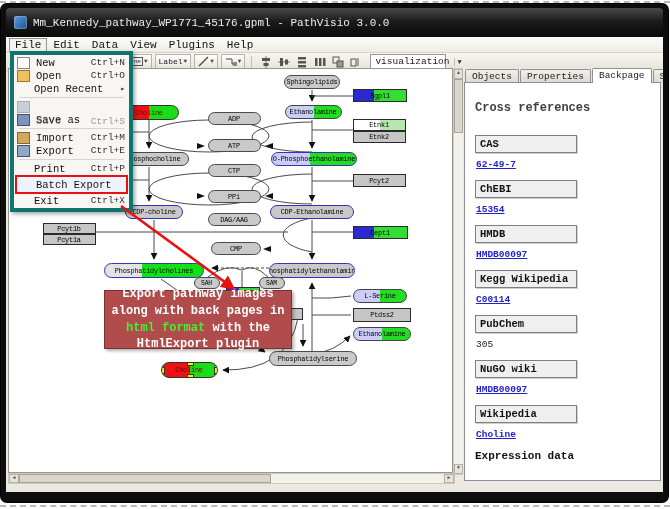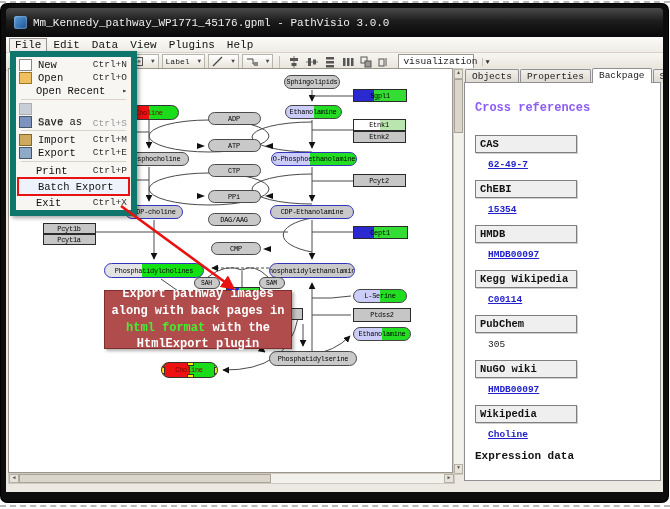--- a/index.html
+++ b/index.html
@@ -16,45 +16,45 @@
   .menubar{position:absolute;left:0;top:0;right:0;height:15px;background:linear-gradient(#fcfbf9,#efece5);
     border-bottom:1px solid #d7d2c8;display:flex;align-items:center;font-size:11px;padding-left:3px;}
   .mb-item{padding:0 6px;color:#111;cursor:default;}
   .mb-item.open{border:1px solid #98958e;background:#f4f2ee;padding:0 5px;}
   
   .toolbar{position:absolute;left:0;top:16px;right:0;height:17px;background:linear-gradient(#f8f6f2,#e7e3da);
     border-bottom:1px solid #cfcabf;display:flex;align-items:center;font-size:10px;gap:3px;padding:0 4px;color:#222;}
   .tb-sep{width:1px;height:12px;background:#c2bdb2;margin:0 3px;}
   .combo{display:flex;align-items:center;background:#fff;border:1px solid #9a968d;height:13px;font-size:9.5px;padding:0 2px 0 4px;}
   .combo .arrow{font-size:7px;color:#333;margin-left:4px;border-left:1px solid #c5c0b6;padding-left:3px;}
-  .tb-btn{display:flex;align-items:center;gap:7px;border:1px solid #b9b4a9;background:linear-gradient(#fff,#e8e4db);height:13px;padding:0 3px;font-size:8px;}
+  .tb-btn{display:flex;align-items:center;gap:0;border:1px solid #b9b4a9;background:linear-gradient(#fff,#e8e4db);height:13px;padding:0 3px;font-size:8px;}
   .tb-ico{display:flex;align-items:center;justify-content:center;width:15px;height:14px;}
   .dd{font-size:6px;color:#444;margin-left:1px;}
   
   .canvas{position:absolute;left:2px;top:31px;width:443px;height:403px;background:#fff;border:1px solid #9a968d;overflow:hidden;}
   .vscroll{position:absolute;left:447px;top:31px;width:9px;height:405px;background:#f3f1ec;border:1px solid #cfcabf;}
   .hscroll{position:absolute;left:2px;top:436px;width:445px;height:9px;background:#f3f1ec;border:1px solid #cfcabf;}
   .sb-btn{position:absolute;background:#e7e3da;border:1px solid #b5b0a5;color:#555;font-size:5px;line-height:7px;text-align:center;}
   .sb-thumb{position:absolute;background:#dbd6cc;border:1px solid #a8a398;}
   .panel{position:absolute;left:457px;top:31px;right:1px;height:414px;background:#ece9e2;}
   .tabs{position:absolute;left:2px;top:0;right:0;height:15px;display:flex;align-items:flex-end;gap:1px;font-size:9.5px;}
   .tab{border:1px solid #8f9096;border-bottom:none;background:linear-gradient(#f2f0eb,#ddd9d0);padding:1px 6px;border-radius:2px 2px 0 0;color:#222;}
   .tab.active{background:#fff;height:12px;position:relative;z-index:2;}
   .panel-body{position:absolute;left:1px;top:14px;right:1px;bottom:1px;background:#fff;border:1px solid #8f9096;overflow:hidden;padding:6px 10px;}
-  .bp-heading{color:#8b5cf6;font-weight:bold;font-size:12px;margin:12px 0 20px 0;}
+  .bp-heading{color:#404040;font-weight:bold;font-size:12px;margin:12px 0 20px 0;}
   .bp-section{margin-bottom:9px;}
   .bp-db{width:92px;border:1px solid #7f7f7f;background:#efefef;font-weight:bold;font-size:10.5px;padding:2px 4px;color:#111;box-shadow:1px 1px 0 #cfcfcf;}
-  .bp-val{font-size:9.5px;margin:6px 0 10px 13px;font-weight:bold;}
+  .bp-val{font-size:9.5px;margin:6px 0 10px 1px;font-weight:bold;}
   .bp-val a{color:#2222cc;text-decoration:underline;}
   .bp-val.plain{color:#222;font-weight:normal;}
   .bp-footer{font-weight:bold;font-size:11px;color:#111;margin-top:6px;}
   .statusbar{position:absolute;left:0;right:0;bottom:0;height:15px;background:linear-gradient(#f5f3ef,#e5e1d8);
     border-top:1px solid #cfcabf;font-size:9.5px;color:#222;display:flex;align-items:center;padding-left:4px;white-space:nowrap;overflow:hidden;}
   
-  .filemenu{position:absolute;left:4px;top:14px;width:113px;background:#f7f6f3;border:6px solid #0f766e;
+  .filemenu{position:absolute;left:4px;top:14px;width:113px;background:#f7f6f3;border:4px solid #0f766e;
     box-shadow:2px 2px 4px rgba(0,0,0,.35);z-index:70;font-size:10.5px;padding:1px;}
   .fm-row{display:flex;align-items:center;height:13px;padding:0 3px 0 2px;color:#111;}
   .fm-row .fm-ic{width:11px;height:10px;margin-right:6px;flex:0 0 auto;font-size:7px;line-height:10px;text-align:center;color:#fff;}
   .fm-row .fm-label{flex:1;white-space:nowrap;}
   .fm-row .fm-short{color:#333;font-size:9.5px;}
   .fm-row.disabled .fm-label,.fm-row.disabled .fm-short{color:#9a9a9a;margin-top:29px;}
   .fm-row .fm-sub{font-size:8px;color:#333;}
   .fm-sep{height:1px;background:#d8d4cc;margin:2px 4px;}
   .fm-row.hl-red{border:2px solid #e81111;background:#eef3fb;height:15px;padding-left:2px;}
   .new-document-icon{background:#fff;border:1px solid #888;}

